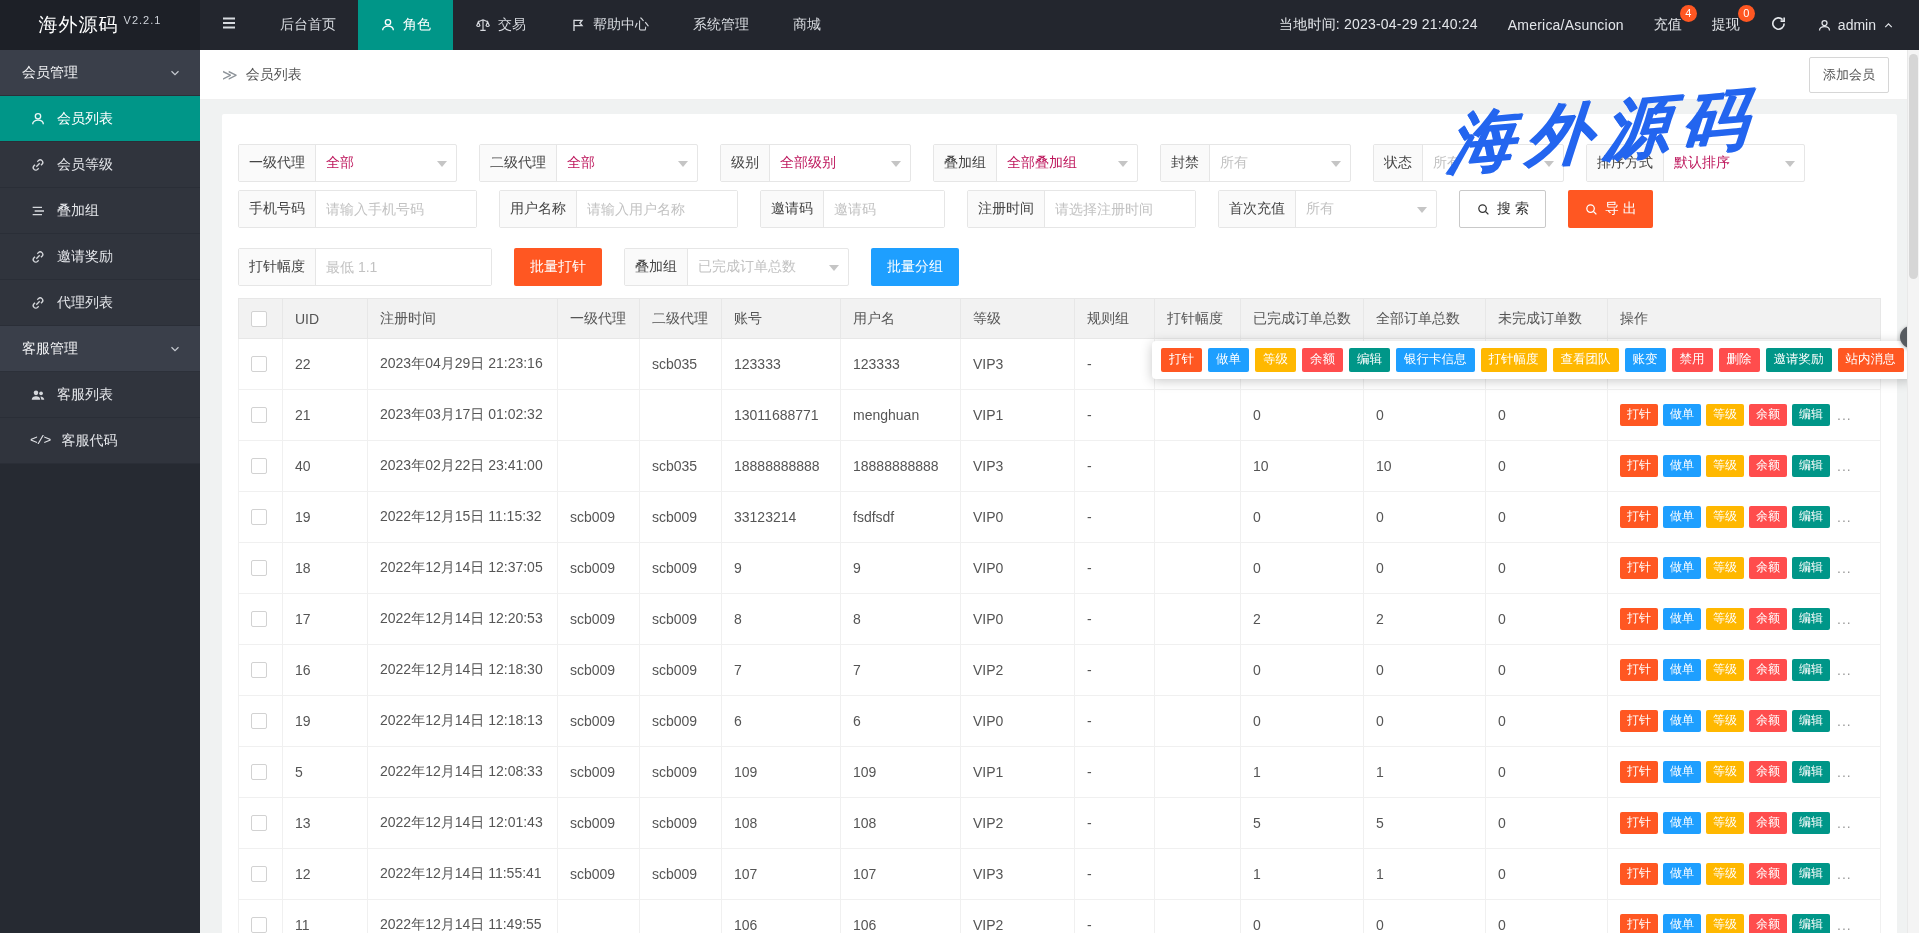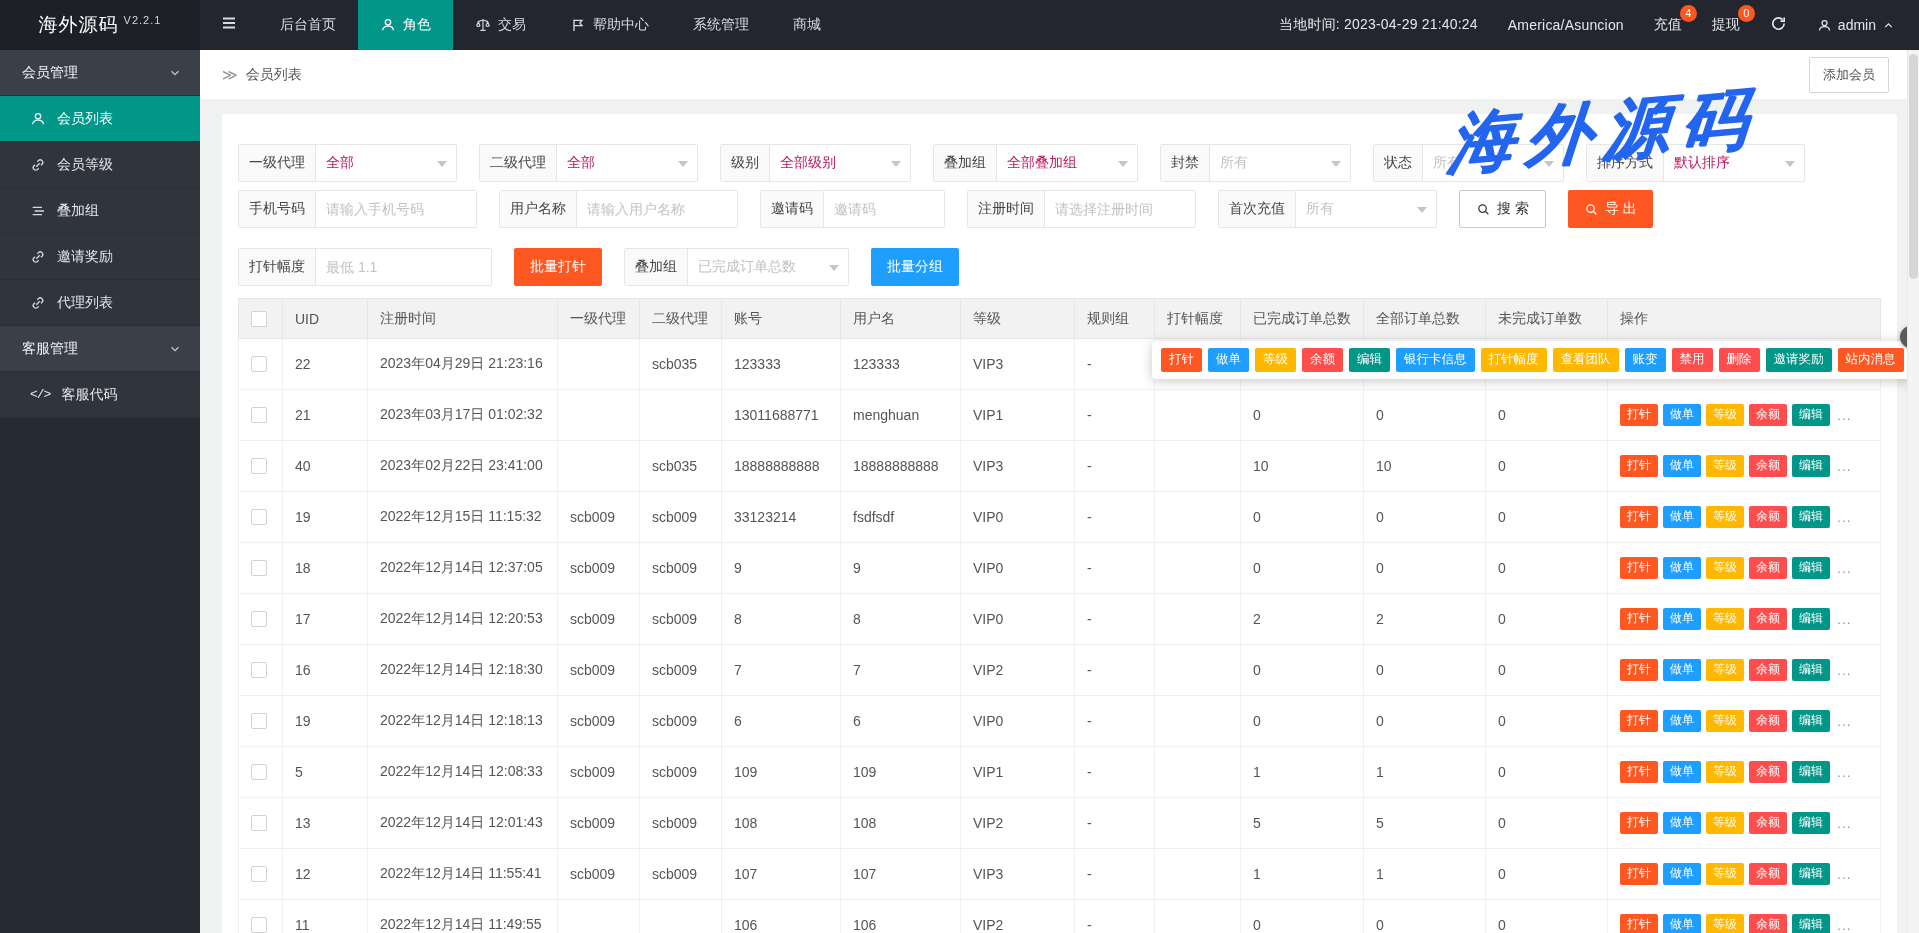--- a/index.html
+++ b/index.html
@@ -226,20 +226,31 @@
         </span>
         <span>代理列表</span>
       </div>
       <div class="side-header">
         <span>客服管理</span>
         <span style="margin-left: auto; display: inline-flex;">
           <svg viewBox="0 0 24 24" fill="none" stroke="currentColor" stroke-width="2" style="width: 14px; height: 14px;">
             <polyline points="6 9 12 15 18 9"></polyline>
           </svg>
         </span>
+      </div>
+      <div class="side-item">
+        <span style="display: inline-flex;">
+          <svg viewBox="0 0 24 24" fill="currentColor" style="width: 16px; height: 16px;">
+            <circle cx="9" cy="8.8" r="3.4"></circle>
+            <path d="M2.6 19c0-3.2 3-5 6.4-5s6.4 1.8 6.4 5z"></path>
+            <circle cx="16.6" cy="9.4" r="2.8"></circle>
+            <path d="M15.6 14.3c3.1.4 5.8 2 5.8 4.7h-4.2z"></path>
+          </svg>
+        </span>
+        <span>客服列表</span>
       </div>
       <div class="side-item">
         <span class="codeicon">&lt;/&gt;</span>
         <span>客服代码</span>
       </div>
     </div>
 
   <div class="main">
     <div class="crumbbar">
       <span class="crumb-icon">≫</span>

